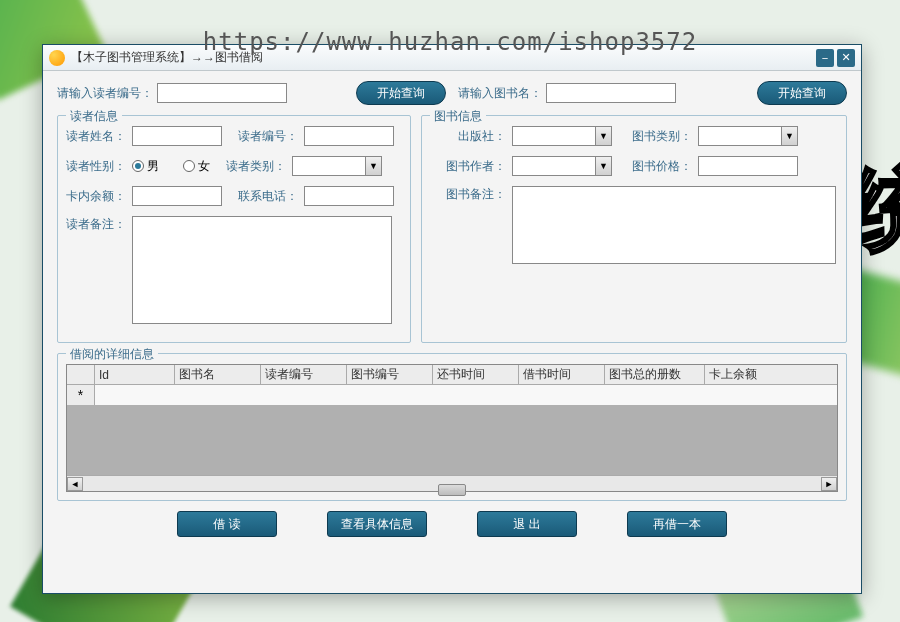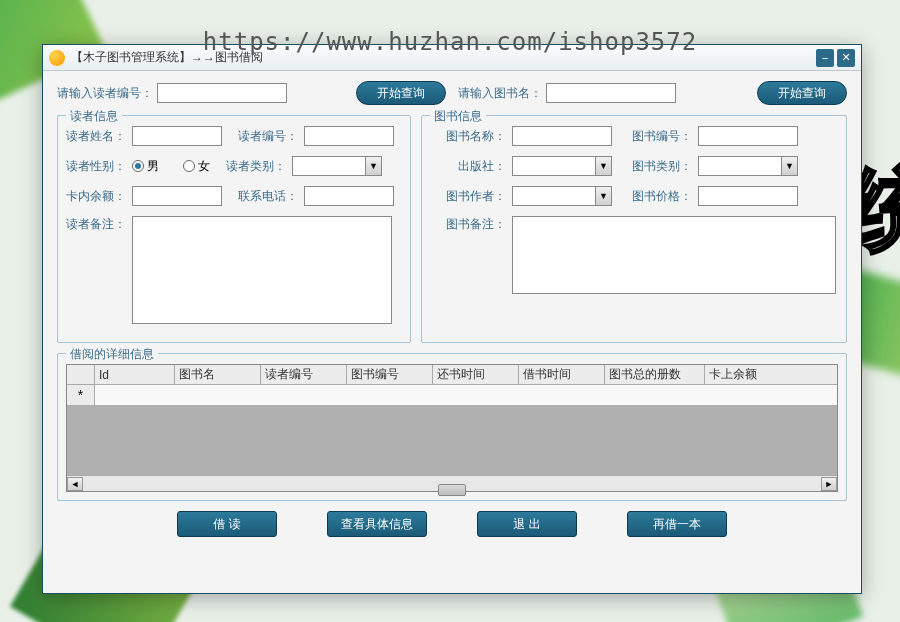--- a/index.html
+++ b/index.html
@@ -318,26 +318,20 @@
 
         <div class="form-row" style="align-items:flex-start">
           <span class="field-label" style="width:60px">读者备注：</span>
           <textarea class="textarea" style="width: 260px; height: 108px;"></textarea>
         </div>
       </div>
 
       <div class="fieldset book-panel">
         <span class="fieldset-legend">图书信息</span>
 
-        <div class="form-row">
-          <span class="field-label" style="width:74px">图书名称：</span>
-          <input class="field-input" style="width: 100px;" value="">
-          <span class="field-label" style="width:60px;margin-left:14px">图书编号：</span>
-          <input class="field-input" style="width: 100px;" value="">
-        </div>
 
         <div class="form-row">
           <span class="field-label" style="width:74px">出版社：</span>
           <div class="select-wrap">
             <input class="field-input" style="width: 100px;" value="">
             <span class="select-arrow">▼</span>
           </div>
           <span class="field-label" style="width:60px;margin-left:14px">图书类别：</span>
           <div class="select-wrap">
             <input class="field-input" style="width: 100px;" value="">

